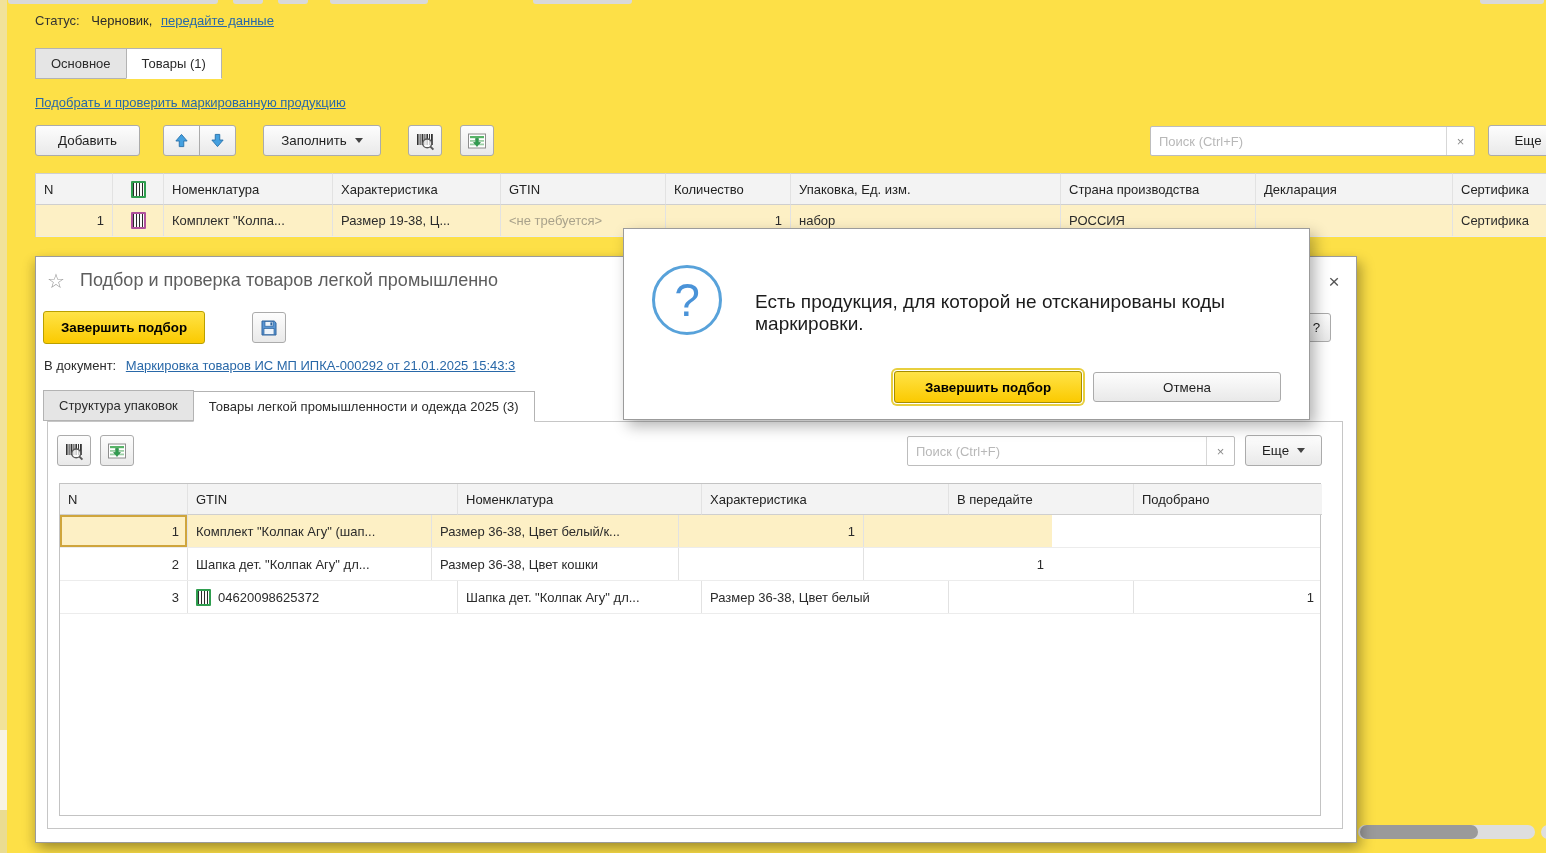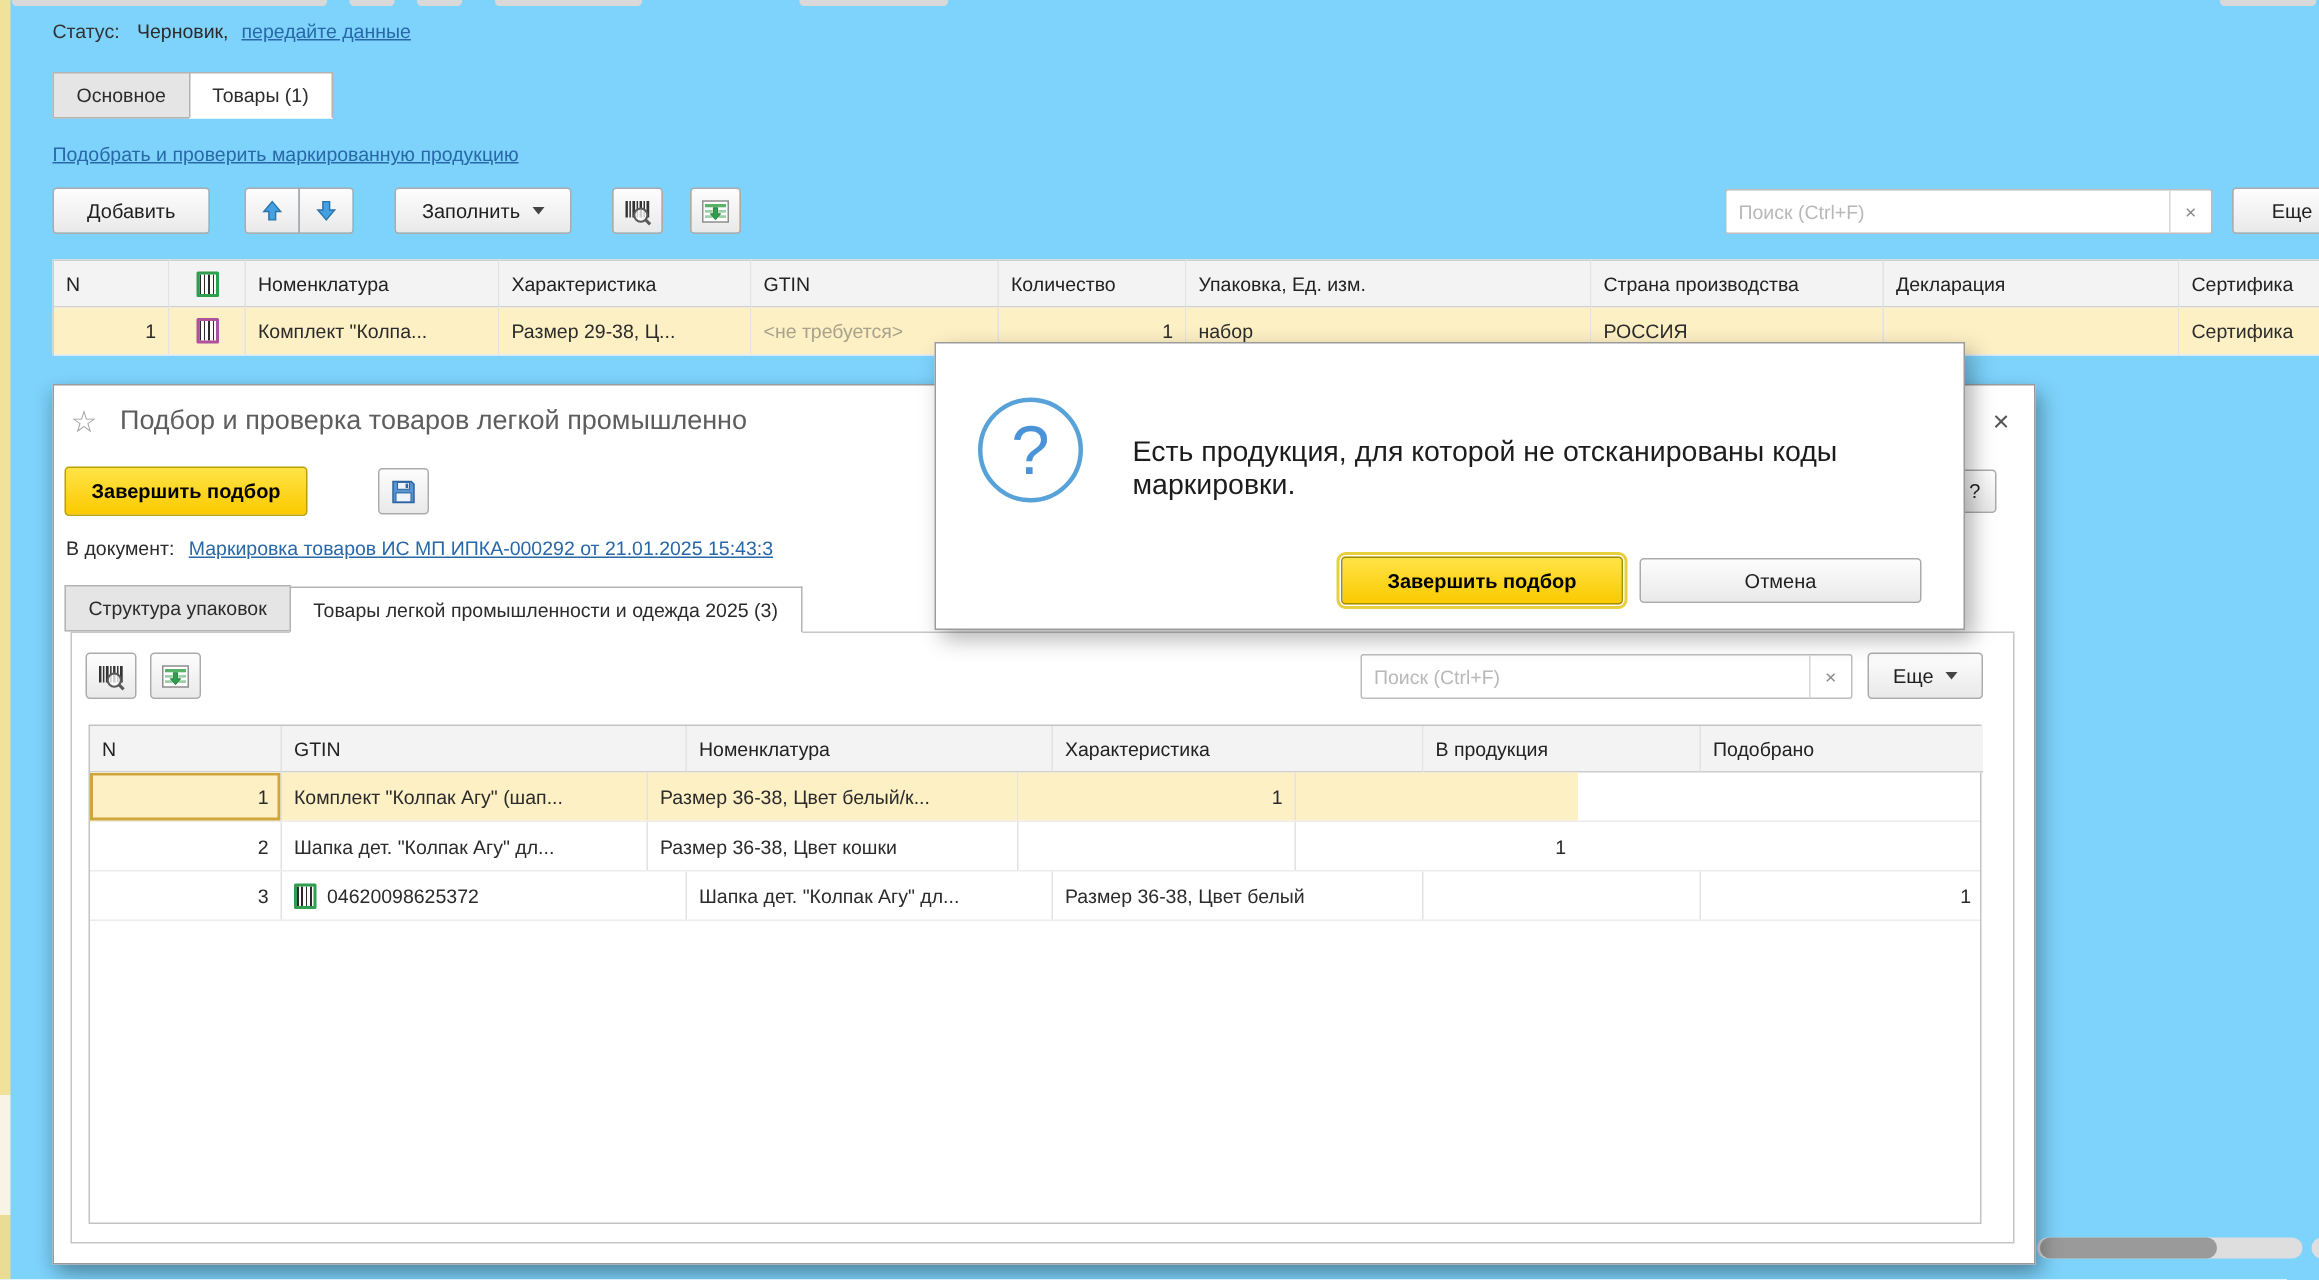--- a/index.html
+++ b/index.html
@@ -1,18 +1,18 @@
 <!DOCTYPE html>
 <html><head>
 <meta charset="utf-8">
 <style>
   * { margin:0; padding:0; box-sizing:border-box; }
   html,body { background:#fff; }
   body { font-family:"Liberation Sans", sans-serif; font-size:13px; color:#2b2b2b; }
-  .page { position:relative; width:1546px; height:853px; background:#7dd3fc; overflow:hidden; }
+  .page { position:relative; width:1546px; height:853px; background:#fde047; overflow:hidden; }
 
   
   .strip { position:absolute; left:0; width:7px; }
   .strip.s1 { top:0; height:730px; background:#f1e29a; }
   .strip.s2 { top:730px; height:80px; background:#f8f3e4; }
   .strip.s3 { top:810px; height:43px; background:#eadc92; }
 
   
   .remnant { position:absolute; top:0; height:4px; background:#d9d9d9; border-radius:0 0 3px 3px; }
 
@@ -181,21 +181,21 @@
       <div class="tcell mc-ctry">Страна производства</div>
       <div class="tcell mc-decl">Декларация</div>
       <div class="tcell mc-cert">Сертифика</div>
     </div>
     <div class="trow data hl">
       <div class="tcell mc-n num">1</div>
       <div class="tcell mc-ic">
           <span class="bc pink"></span>
         </div>
       <div class="tcell mc-nom">Комплект "Колпа...</div>
-      <div class="tcell mc-chr">Размер 29-38, Ц...</div>
+      <div class="tcell mc-chr">Размер 19-38, Ц...</div>
       <div class="tcell mc-gtin muted">&lt;не требуется&gt;</div>
       <div class="tcell mc-qty num">1</div>
       <div class="tcell mc-pack">набор</div>
       <div class="tcell mc-ctry">РОССИЯ</div>
       <div class="tcell mc-decl"></div>
       <div class="tcell mc-cert">Сертифика</div>
     </div>
   </div>
 
   <div class="picker">
@@ -259,21 +259,21 @@
         <span>Еще</span>
         <span class="drop-arrow"></span>
       </button>
 
       <div class="tbl" style="position:absolute;left:11px;top:61px;width:1262px;height:333px;border:1px solid #c3c3c3">
         <div class="trow thead" style="height:31px">
           <div class="tcell sc-n" style="border-top:none">N</div>
           <div class="tcell sc-gtin" style="border-top:none">GTIN</div>
           <div class="tcell sc-nom" style="border-top:none">Номенклатура</div>
           <div class="tcell sc-chr" style="border-top:none">Характеристика</div>
-          <div class="tcell sc-doc" style="border-top:none">В продукция</div>
+          <div class="tcell sc-doc" style="border-top:none">В передайте</div>
           <div class="tcell sc-pick" style="border-top:none">Подобрано</div>
         </div>
 
         <div class="trow data hl" style="height:33px">
           <div class="tcell sc-n num focus-cell">1</div>
           <div class="tcell sc-nom">Комплект "Колпак Агу" (шап...</div>
           <div class="tcell sc-chr">Размер 36-38, Цвет белый/к...</div>
           <div class="tcell sc-doc num">1</div>
           <div class="tcell sc-pick num"></div>
         </div>

